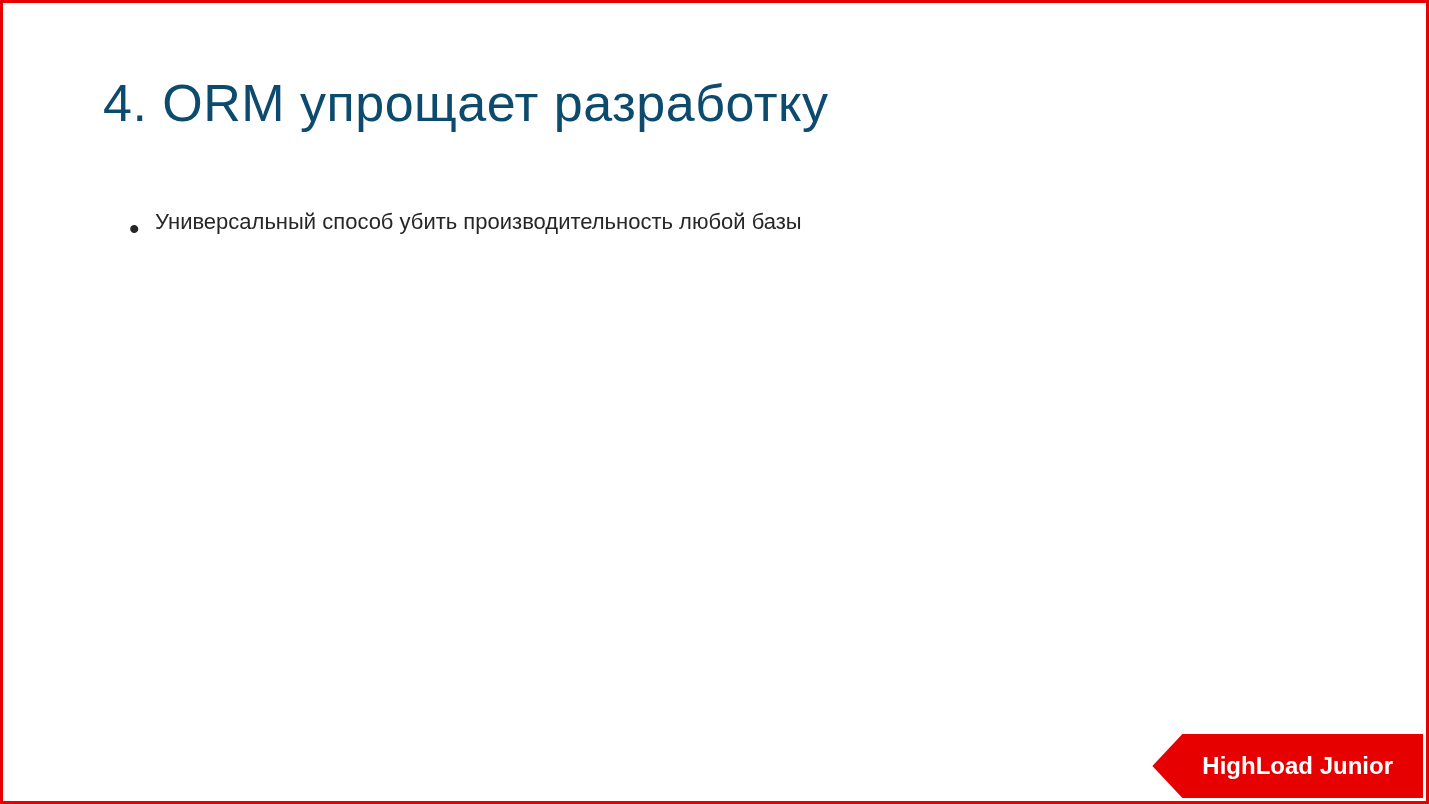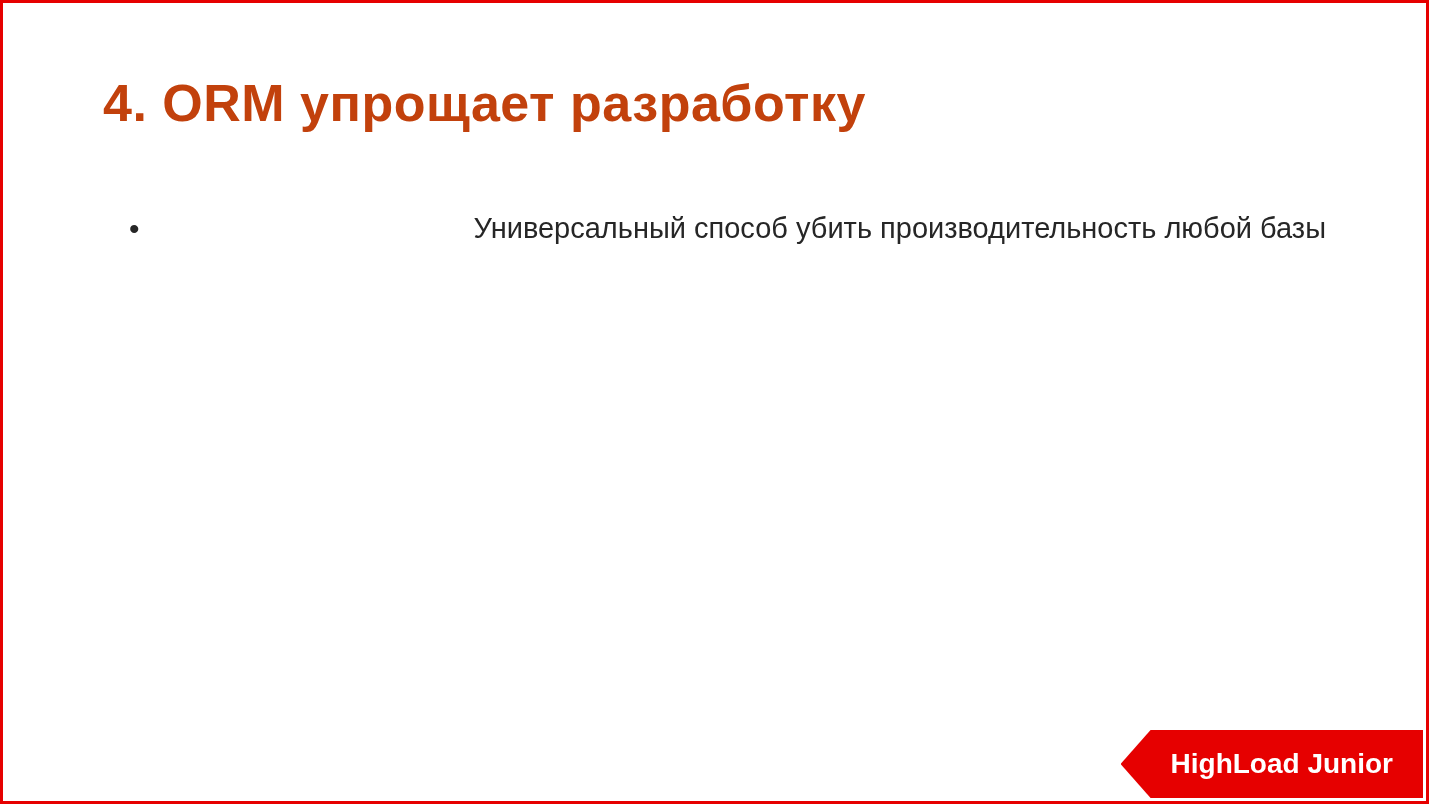--- a/index.html
+++ b/index.html
@@ -20,56 +20,55 @@
     .slide {
       width: 100%;
       height: 100%;
       border: 3px solid #e60000;
       padding: 70px 100px 60px 100px;
       position: relative;
     }
     
     .slide-title {
       font-size: 52px;
-      font-weight: 700;
-      color: #c2410c;
+      font-weight: 400;
+      color: #0c4a6e;
       margin-bottom: 70px;
       letter-spacing: 0.5px;
     }
     
     .bullet-list {
       list-style: none;
       padding-left: 30px;
     }
     
     .bullet-list li {
-      font-size: 29px;
+      font-size: 22px;
       color: #262626;
       line-height: 1.75;
       position: relative;
       padding-left: 22px;
-      text-align: right;
     }
     
     .bullet-list li::before {
       content: "•";
       position: absolute;
       left: -4px;
       font-size: 30px;
       color: #262626;
     }
     
     .logo-badge {
       position: absolute;
       bottom: 3px;
       right: 3px;
       background: #e60000;
       color: #ffffff;
       padding: 18px 30px 18px 50px;
-      font-size: 28px;
+      font-size: 24px;
       font-weight: 700;
       clip-path: polygon(30px 0, 100% 0, 100% 100%, 30px 100%, 0 50%);
     }
   </style>
 </head>
 <body>
 
 <div class="slide">
   <h1 class="slide-title">4. ORM упрощает разработку</h1>
 

